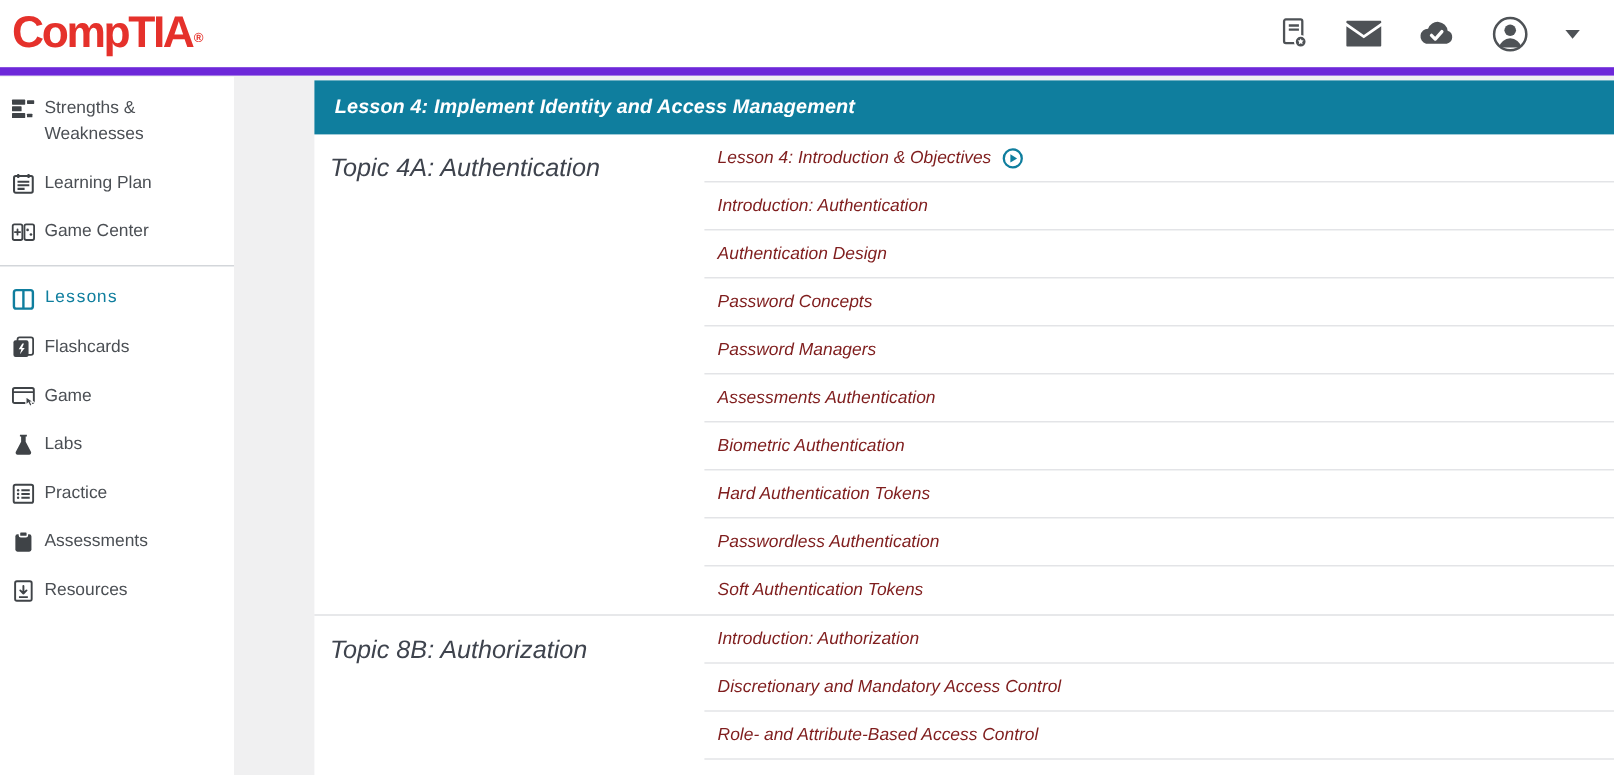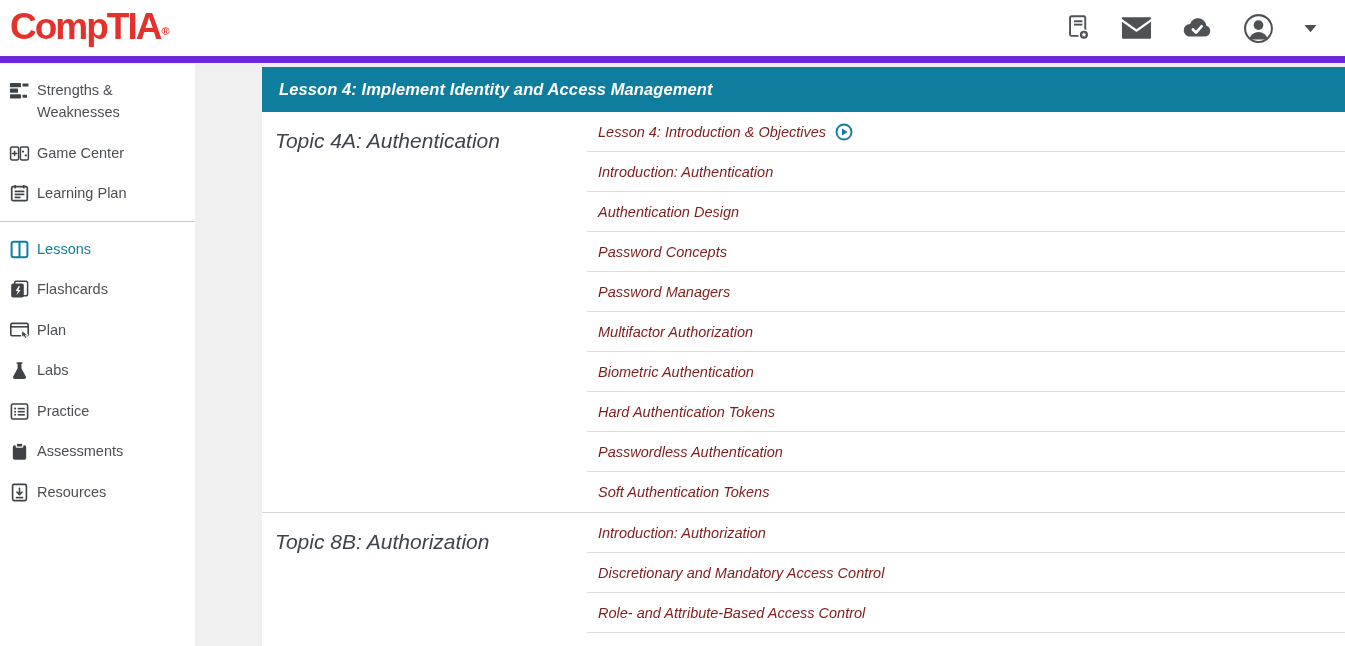--- a/index.html
+++ b/index.html
@@ -16,21 +16,21 @@
   .header-icons { display:flex; align-items:center; gap:29px; }
   .hicon { display:inline-flex; align-items:center; justify-content:center; cursor:pointer;
     background:none; border:none; padding:0; }
 
   
   .sidebar { position:absolute; left:0; top:64px; width:195px; height:582px;
     background:#ffffff; padding-top:6px; }
   .side-item { display:flex; align-items:flex-start; gap:7px; padding:9px 8px 9px 9px;
     font-size:14.5px; color:#4b4f54; line-height:1.55; cursor:pointer; }
   .side-item .sicon { width:21px; height:21px; flex:0 0 21px; display:inline-flex; margin-top:1px; }
-  .side-item.active { color:var(--accent); }
+  .side-item.active { color:var(--accent);font-family:Liberation Mono, monospace; }
   .side-divider { border-top:1px solid #c9cdd1; margin:7px 0; }
 
   
   .content { position:absolute; left:262px; top:67px; width:1212px; height:579px;
     background:#ffffff;font-style:italic; }
   .lesson-bar { height:45px; background:var(--accent); color:#ffffff; display:flex;
     align-items:center; justify-content:space-between; padding:0 22px 0 17px; cursor:pointer; }
   .lesson-bar .title { font-size:16.5px; font-weight:700; letter-spacing:.1px; }
   .collapse-btn { background:none; border:none; cursor:pointer; display:inline-flex; padding:4px; }
   .collapse-btn .bar { width:21px; height:5px; background:#ffffff; border-radius:1px; display:block; }
@@ -104,43 +104,43 @@
             <rect x="13.5" y="3.6" width="6" height="3" rx=".5"></rect>
             <rect x="1" y="8.6" width="8" height="4.2" rx=".5"></rect>
             <rect x="1" y="14.2" width="11" height="4.2" rx=".5"></rect>
             <rect x="13.5" y="14.8" width="4.5" height="3" rx=".5"></rect>
           </svg>
         </span>
         <span>Strengths &amp; Weaknesses</span>
       </div>
       <div class="side-item">
         <span class="sicon">
-          <svg width="21" height="21" viewBox="0 0 21 21" fill="none" stroke="#3f4347" stroke-width="1.5">
-            <rect x="1.6" y="4" width="8" height="13" rx="1.4"></rect>
-            <rect x="11.4" y="4" width="8" height="13" rx="1.4"></rect>
-            <path d="M5.6 8.2v4.4M3.4 10.4h4.4" stroke-linecap="round"></path>
-            <circle cx="14" cy="8.6" r="1.1" fill="#3f4347" stroke="none"></circle>
-            <circle cx="16.8" cy="12.4" r="1.1" fill="#3f4347" stroke="none"></circle>
-          </svg>
-        </span>
-        <span>Game Center</span>
-      </div>
-      <div class="side-item">
-        <span class="sicon">
           <svg width="21" height="21" viewBox="0 0 21 21" fill="none" stroke="#3f4347" stroke-width="1.7">
             <rect x="2.7" y="3.6" width="15.6" height="14" rx="1.4"></rect>
             <line x1="6.2" y1="2" x2="6.2" y2="5.4"></line>
             <line x1="14.8" y1="2" x2="14.8" y2="5.4"></line>
             <line x1="5.6" y1="8.4" x2="15.4" y2="8.4"></line>
             <line x1="5.6" y1="11.4" x2="15.4" y2="11.4"></line>
             <line x1="5.6" y1="14.4" x2="11.5" y2="14.4"></line>
           </svg>
         </span>
         <span>Learning Plan</span>
       </div>
+      <div class="side-item">
+        <span class="sicon">
+          <svg width="21" height="21" viewBox="0 0 21 21" fill="none" stroke="#3f4347" stroke-width="1.5">
+            <rect x="1.6" y="4" width="8" height="13" rx="1.4"></rect>
+            <rect x="11.4" y="4" width="8" height="13" rx="1.4"></rect>
+            <path d="M5.6 8.2v4.4M3.4 10.4h4.4" stroke-linecap="round"></path>
+            <circle cx="14" cy="8.6" r="1.1" fill="#3f4347" stroke="none"></circle>
+            <circle cx="16.8" cy="12.4" r="1.1" fill="#3f4347" stroke="none"></circle>
+          </svg>
+        </span>
+        <span>Game Center</span>
+      </div>
     </div>
   <div class="side-divider"></div>
   <div id="side-main">
       <div class="side-item active">
         <span class="sicon">
           <svg width="21" height="21" viewBox="0 0 21 21" fill="none" stroke="#0f7e9e" stroke-width="2">
             <rect x="2.6" y="2.8" width="15.8" height="15.4" rx="2"></rect>
             <line x1="10.5" y1="2.8" x2="10.5" y2="18.2"></line>
           </svg>
         </span>
@@ -157,21 +157,21 @@
         <span>Flashcards</span>
       </div>
       <div class="side-item">
         <span class="sicon">
           <svg width="21" height="21" viewBox="0 0 21 21" fill="none" stroke="#3f4347" stroke-width="1.6">
             <rect x="1.8" y="3.4" width="17.4" height="12.4" rx="1.5"></rect>
             <line x1="1.8" y1="6.8" x2="19.2" y2="6.8"></line>
             <path d="M12.6 10.6v7l2-1.7 1.3 2.7 1.9-.9-1.3-2.6h2.6z" fill="#3f4347" stroke="#fff" stroke-width="1"></path>
           </svg>
         </span>
-        <span>Plan</span>
+        <span>Game</span>
       </div>
       <div class="side-item">
         <span class="sicon">
           <svg width="21" height="21" viewBox="0 0 21 21" fill="#3f4347">
             <path d="M7.6 2.2h5.8v1.6h-1v4.4l4.4 8.3c.6 1.1-.2 2.5-1.5 2.5H5.7c-1.3 0-2.1-1.4-1.5-2.5l4.4-8.3V3.8h-1z"></path>
           </svg>
         </span>
         <span>Labs</span>
       </div>
       <div class="side-item">
@@ -238,21 +238,21 @@
           <div class="lesson-row">
             <span>Authentication Design</span>
           </div>
           <div class="lesson-row">
             <span>Password Concepts</span>
           </div>
           <div class="lesson-row">
             <span>Password Managers</span>
           </div>
           <div class="lesson-row">
-            <span>Multifactor Authorization</span>
+            <span>Assessments Authentication</span>
           </div>
           <div class="lesson-row">
             <span>Biometric Authentication</span>
           </div>
           <div class="lesson-row">
             <span>Hard Authentication Tokens</span>
           </div>
           <div class="lesson-row">
             <span>Passwordless Authentication</span>
           </div>

